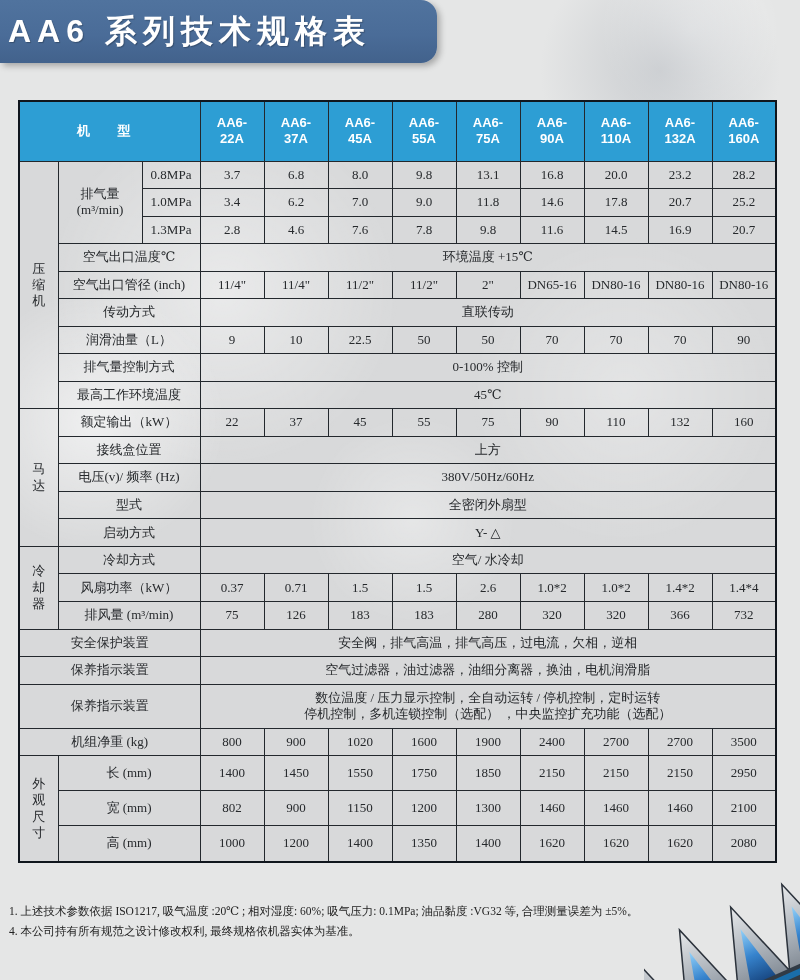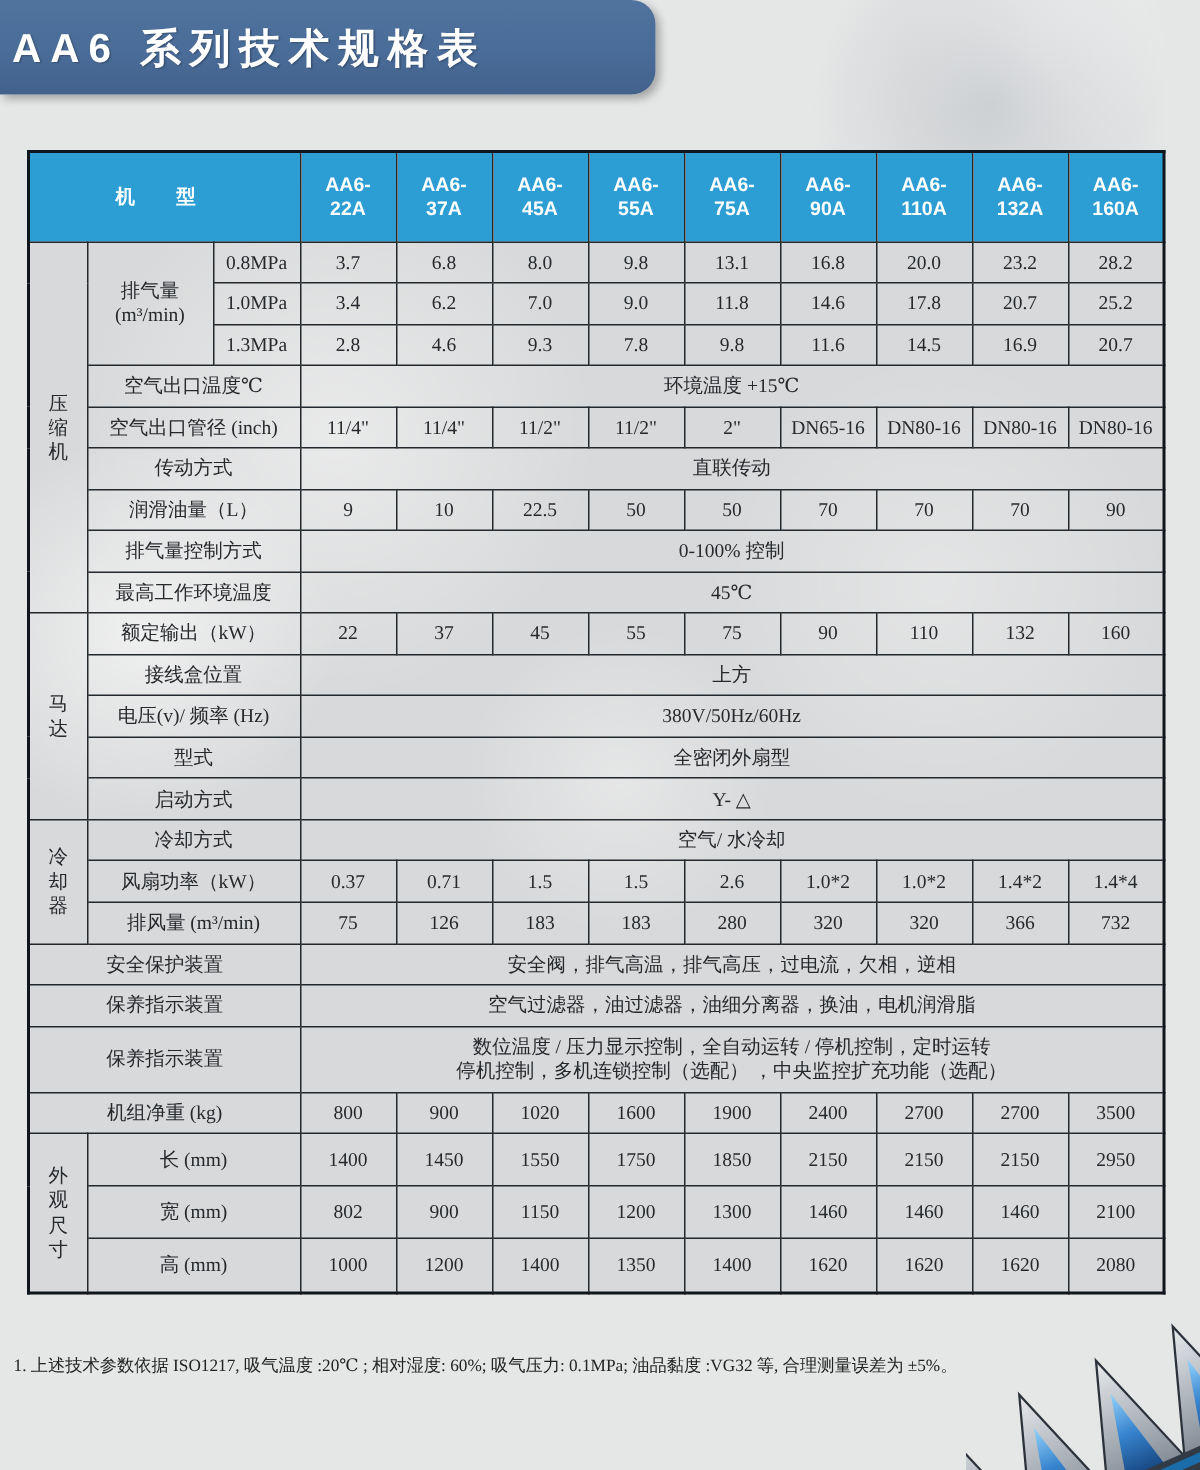--- a/index.html
+++ b/index.html
@@ -14,21 +14,21 @@
 
   
   .banner{
     position:absolute;top:0;left:0;width:437px;height:63px;
     background:linear-gradient(180deg,#50739e 0%,#4a6c98 55%,#42628c 100%);
     border-radius:0 16px 16px 0;
     box-shadow:3px 3px 6px rgba(0,0,0,.28);
     display:flex;align-items:center;
   }
   .banner .title{
-    color:#ffffff;font-size:27px;font-weight:bold;letter-spacing:6px;
+    color:#ffffff;font-size:32px;font-weight:bold;letter-spacing:6px;
     padding-left:8px;white-space:nowrap;
     text-shadow:1px 1px 1px rgba(0,0,0,.25);
   }
 
   
   .table-wrap{position:absolute;top:100px;left:18px;}
   table.spec{
     border-collapse:collapse;table-layout:fixed;
     width:757px;height:763px;
     background:
@@ -146,21 +146,21 @@
           <td class="val">11.8</td>
           <td class="val">14.6</td>
           <td class="val">17.8</td>
           <td class="val">20.7</td>
           <td class="val">25.2</td>
         </tr>
         <tr>
           <td class="sub">1.3MPa</td>
           <td class="val">2.8</td>
           <td class="val">4.6</td>
-          <td class="val">9.3</td>
+          <td class="val">7.6</td>
           <td class="val">7.8</td>
           <td class="val">9.8</td>
           <td class="val">11.6</td>
           <td class="val">14.5</td>
           <td class="val">16.9</td>
           <td class="val">20.7</td>
         </tr>
         <tr>
           <td colspan="2" class="lbl">空气出口温度℃</td>
           <td colspan="9" class="spanv">环境温度 +15℃</td>
@@ -326,20 +326,21 @@
           <td class="val">1620</td>
           <td class="val">1620</td>
           <td class="val">2080</td>
         </tr>
       </tbody>
     </table>
 </div>
 
 <div class="notes">
   <div class="note">1. 上述技术参数依据 ISO1217, 吸气温度 :20℃ ; 相对湿度: 60%; 吸气压力: 0.1MPa; 油品黏度 :VG32 等, 合理测量误差为 ±5%。</div>
+  <div class="note">4. 本公司持有所有规范之设计修改权利, 最终规格依机器实体为基准。</div>
 </div>
 
 <svg class="rotor" viewBox="0 0 170 130">
   <defs>
     <linearGradient id="steel" x1="0" y1="0" x2="0" y2="1">
       <stop offset="0" stop-color="#e8eaec"></stop>
       <stop offset="0.45" stop-color="#9aa2ab"></stop>
       <stop offset="1" stop-color="#3a434e"></stop>
     </linearGradient>
     <linearGradient id="blueg" x1="0" y1="0" x2="0" y2="1">

